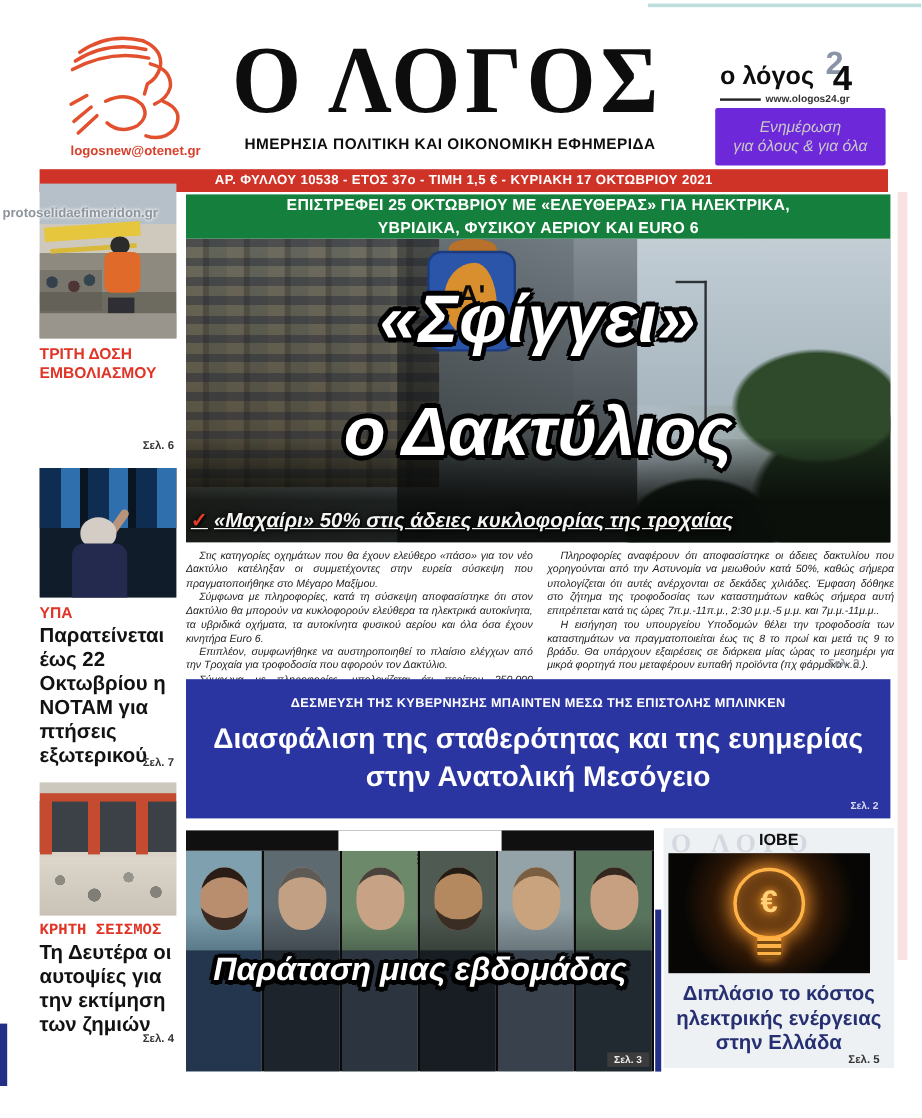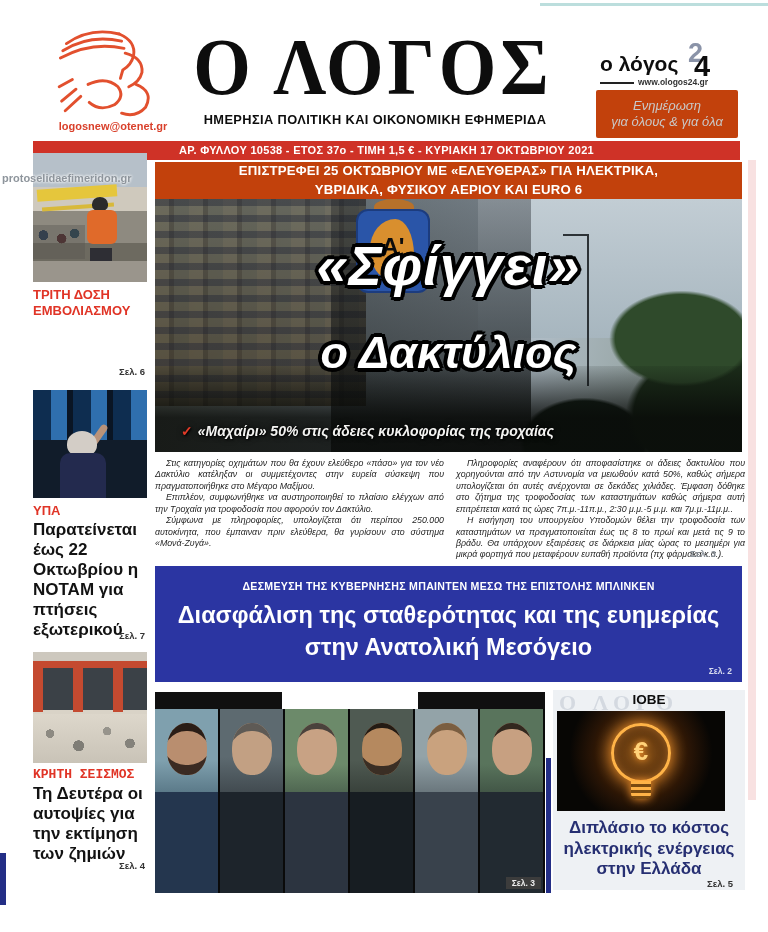--- a/index.html
+++ b/index.html
@@ -12,36 +12,36 @@
             transform:scaleY(1.08);transform-origin:top;white-space:nowrap;text-align:center;}
   .subtitle{left:170px;top:112px;width:410px;font-size:12.8px;font-weight:700;
             letter-spacing:.4px;text-align:center;color:#0d0d0d;}
   .email{left:48px;top:120px;width:130px;text-align:center;font-size:11px;font-weight:700;color:#d9402b;}
   .logo24{left:600px;top:52px;width:120px;}
   .logo24-name{font-size:21px;font-weight:700;color:#0d0d0d;}
   .logo24-2{position:absolute;left:88px;top:-14px;font-size:27px;font-weight:700;color:#8a93a8;}
   .logo24-4{position:absolute;left:94px;top:-2px;font-size:29px;font-weight:700;color:#0d0d0d;}
   .logo24-rule{position:absolute;left:0;top:30px;width:34px;height:2px;background:#222;}
   .logo24-url{position:absolute;left:38px;top:25px;font-size:8.5px;font-weight:700;color:#333;}
-  .tagline-box{left:596px;top:90px;width:142px;height:48px;background:#c2410c;border-radius:2px;
+  .tagline-box{left:596px;top:90px;width:142px;height:48px;background:#6d28d9;border-radius:2px;
                display:flex;flex-direction:column;justify-content:center;align-items:center;}
   .tagline-box div{color:#c9c9c9;font-size:13px;font-style:italic;line-height:1.25;}
   .issue-bar{left:33px;top:141px;width:707px;height:19px;background:#cf3227;color:#fff;
              font-size:11px;font-weight:700;letter-spacing:.3px;text-align:center;line-height:19px;}
   .scanline{left:540px;top:3px;width:228px;height:3px;background:#bcdedd;}
   .watermark{left:2px;top:172px;font-size:11px;font-weight:700;color:#8e959c;
              text-shadow:0 0 3px #fff,0 0 3px #fff;z-index:30;}
   
   .side-photo{left:33px;width:114px;overflow:hidden;background:#889;}
   .kicker{left:33px;width:114px;font-size:13px;font-weight:700;color:#e03426;line-height:1.2;}
   .side-title{left:33px;width:114px;font-size:17px;font-weight:700;color:#121212;line-height:1.18;}
   .pageref{font-size:9.5px;font-weight:700;color:#333;}
   .side-page{left:33px;width:112px;text-align:right;}
   
-  .top-banner{left:155px;top:162px;width:587px;height:37px;background:#c2410c;color:#fff;
+  .top-banner{left:155px;top:162px;width:587px;height:37px;background:#15803d;color:#fff;
               font-size:13.2px;font-weight:700;letter-spacing:.2px;text-align:center;
               display:flex;flex-direction:column;justify-content:center;line-height:1.4;}
   .main-photo{left:155px;top:199px;width:587px;height:253px;overflow:hidden;
               background:linear-gradient(100deg,#6e7468 0%,#93a0a6 35%,#aebbc4 65%,#7f8e83 100%);}
   .mp-buildings{position:absolute;left:0;top:0;width:36%;height:82%;
       background:repeating-linear-gradient(90deg,#b4a68c 0 14px,#877c6b 14px 19px,#a29a86 19px 34px),
                  linear-gradient(180deg,#9aa3a8,#6f6a5c);background-blend-mode:multiply;opacity:.9;}
   .mp-windows{position:absolute;left:0;top:0;width:36%;height:82%;
       background:repeating-linear-gradient(180deg,rgba(25,30,50,.38) 0 7px,transparent 7px 16px);}
   .mp-sky{position:absolute;right:0;top:0;width:45%;height:55%;
@@ -61,23 +61,23 @@
   .ring-blob{position:absolute;left:12px;top:8px;width:44px;height:60px;background:#d98f2e;
              border-radius:58% 42% 55% 45%/50% 60% 40% 50%;}
   .ring-letter{position:absolute;left:0;top:22px;width:70px;text-align:center;
                font-size:24px;font-weight:700;color:#0d0d0d;}
   .ring-top{position:absolute;left:219px;top:0px;width:40px;height:16px;background:#b7712a;
             border-radius:50% 50% 0 0;}
   .outline{color:#fff;font-weight:700;font-style:italic;
            text-shadow:-3px -3px 0 #000,3px -3px 0 #000,-3px 3px 0 #000,3px 3px 0 #000,
                        0 4px 0 #000,0 -4px 0 #000,4px 0 0 #000,-4px 0 0 #000;}
   .lead-h1{left:0;top:34px;width:100%;text-align:center;font-size:56px;letter-spacing:1px;}
-  .lead-h2{left:0;top:128px;width:100%;text-align:center;font-size:45px;}
-  .lead-bullet{left:26px;top:224px;width:560px;font-size:14px;font-weight:700;font-style:italic;
-               color:#f4f4f2;text-shadow:1px 1px 2px #000,0 0 6px #000;}
+  .lead-h2{left:0;top:128px;width:100%;text-align:center;font-size:57px;}
+  .lead-bullet{left:4px;top:224px;width:560px;font-size:17px;font-weight:700;font-style:italic;
+               color:#f4f4f2;text-shadow:1px 1px 2px #000,0 0 6px #000;text-decoration:underline;}
   .check{color:#e23b28;font-style:normal;font-weight:700;margin-right:5px;}
   .body-wrap{left:155px;top:458px;width:590px;display:flex;gap:12px;}
   .body-col{width:50%;font-size:8.8px;font-style:italic;line-height:1.3;color:#1d1d1d;
             text-align:justify;}
   .body-col p{margin:0;text-indent:11px;}
   .lead-page{left:690px;top:548px;color:#8d949c;}
   .blue-box{left:155px;top:566px;width:587px;height:116px;background:#2b35a2;color:#fff;}
   .blue-kicker{left:0;top:14px;width:100%;text-align:center;font-size:10.6px;font-weight:700;letter-spacing:.3px;}
   .blue-h{left:0;width:100%;text-align:center;font-size:23.5px;font-weight:700;}
   .blue-page{position:absolute;right:10px;bottom:6px;color:#d8dcef;font-size:8.5px;font-weight:700;}
@@ -245,20 +245,21 @@
     <div class="abs lead-h1 outline">«Σφίγγει»</div>
     <div class="abs lead-h2 outline">ο Δακτύλιος</div>
     <div class="abs lead-bullet">
       <span class="check">✓</span><span>«Μαχαίρι» 50% στις άδειες κυκλοφορίας της τροχαίας</span>
     </div>
   </div>
 
   <div class="abs body-wrap">
     <div class="body-col">
       <p>Στις κατηγορίες οχημάτων που θα έχουν ελεύθερο «πάσο» για τον νέο Δακτύλιο κατέληξαν οι συμμετέχοντες στην ευρεία σύσκεψη που πραγματοποιήθηκε στο Μέγαρο Μαξίμου.</p>
+      <p>Σύμφωνα με πληροφορίες, κατά τη σύσκεψη αποφασίστηκε ότι στον Δακτύλιο θα μπορούν να κυκλοφορούν ελεύθερα τα ηλεκτρικά αυτοκίνητα, τα υβριδικά οχήματα, τα αυτοκίνητα φυσικού αερίου και όλα όσα έχουν κινητήρα Euro 6.</p>
       <p>Επιπλέον, συμφωνήθηκε να αυστηροποιηθεί το πλαίσιο ελέγχων από την Τροχαία για τροφοδοσία που αφορούν τον Δακτύλιο.</p>
       <p>Σύμφωνα με πληροφορίες, υπολογίζεται ότι περίπου 250.000 αυτοκίνητα, που έμπαιναν πριν ελεύθερα, θα γυρίσουν στο σύστημα «Μονά-Ζυγά».</p>
     </div>
     <div class="body-col">
       <p>Πληροφορίες αναφέρουν ότι αποφασίστηκε οι άδειες δακτυλίου που χορηγούνται από την Αστυνομία να μειωθούν κατά 50%, καθώς σήμερα υπολογίζεται ότι αυτές ανέρχονται σε δεκάδες χιλιάδες. Έμφαση δόθηκε στο ζήτημα της τροφοδοσίας των καταστημάτων καθώς σήμερα αυτή επιτρέπεται κατά τις ώρες 7π.μ.-11π.μ., 2:30 μ.μ.-5 μ.μ. και 7μ.μ.-11μ.μ..</p>
       <p>Η εισήγηση του υπουργείου Υποδομών θέλει την τροφοδοσία των καταστημάτων να πραγματοποιείται έως τις 8 το πρωί και μετά τις 9 το βράδυ. Θα υπάρχουν εξαιρέσεις σε διάρκεια μίας ώρας το μεσημέρι για μικρά φορτηγά που μεταφέρουν ευπαθή προϊόντα (πχ φάρμακα κ.α.).</p>
     </div>
   </div>
   <div class="abs pageref lead-page">Σελ. 3</div>
 
@@ -290,20 +291,21 @@
       <div class="suit" style="background:#171d22;"></div>
     </div>
     <div class="panel" style="background:linear-gradient(180deg,#93a3a8 0 26%,#4b555c 60%);">
       <div class="head" style="background:#c9a27e;box-shadow:inset 0 12px 0 -5px #7a5e41;"></div>
       <div class="suit" style="background:#39424c;"></div>
     </div>
     <div class="panel" style="background:linear-gradient(180deg,#59745c 0 30%,#2c3a32 60%);">
       <div class="head" style="background:#c7a081;box-shadow:inset 0 12px 0 -6px #32281f;"></div>
       <div class="suit" style="background:#222a31;"></div>
     </div>
+    <div class="abs kinal-h1 outline">Παράταση μιας εβδομάδας</div>
     <div class="kinal-badge">Σελ. 3</div>
   </div>
 
   <div class="abs stripe" style="left:546px;top:758px;width:5px;height:135px;"></div>
 
   <div class="abs iobe">
     <div class="ghost">Ο ΛΟΓΟ</div>
     <div class="iobe-head">ΙΟΒΕ</div>
     <div class="bulb-box">
       <div class="bulb-glow"></div>

